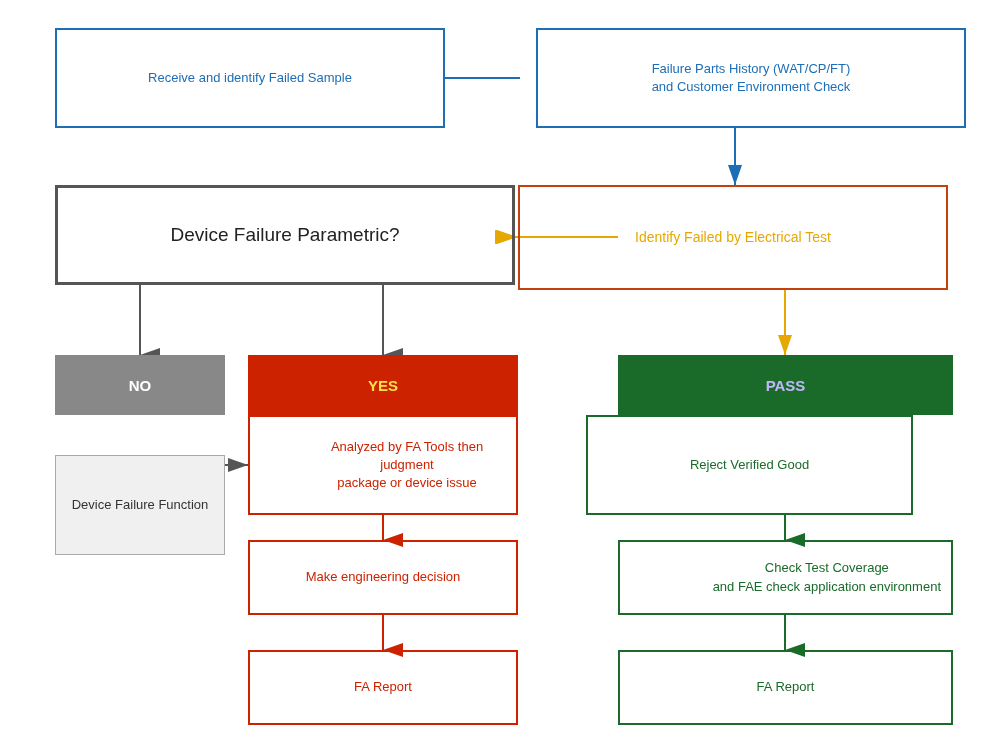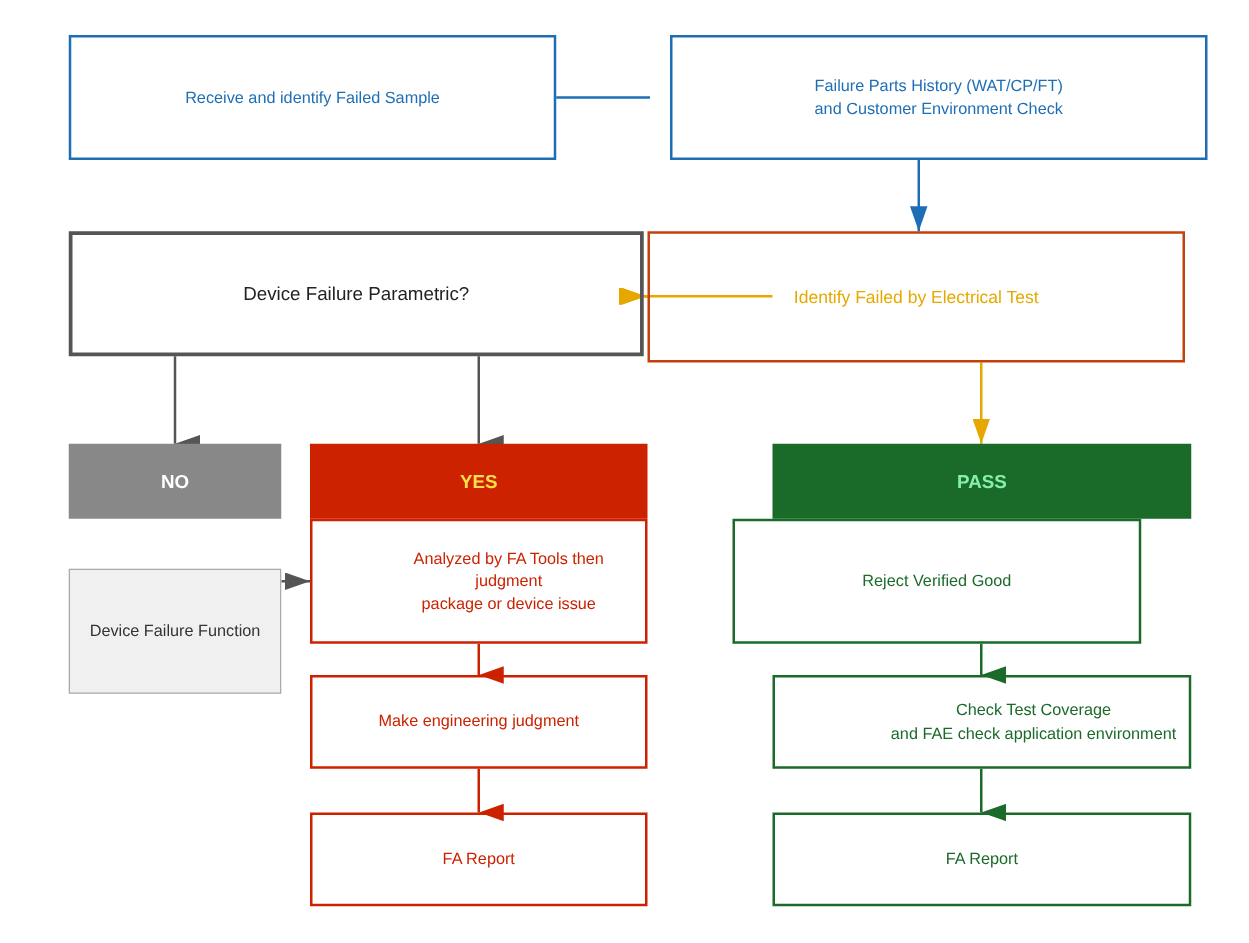--- a/index.html
+++ b/index.html
@@ -38,21 +38,21 @@
       width: 430px; height: 100px;
       border: 2px solid #1e6eb5;
       color: #1e6eb5;
     }
     
     .box-parametric {
       left: 55px; top: 185px;
       width: 460px; height: 100px;
       border: 3px solid #555;
       color: #222;
-      font-size: 15px;
+      font-size: 19px;
     }
     
     .box-electrical {
       left: 518px; top: 185px;
       width: 430px; height: 105px;
       border: 2px solid #c2410c;
       color: #e6a800;
       font-size: 14px;
     }
     
@@ -105,21 +105,21 @@
       width: 270px; height: 75px;
       border: 2px solid #cc2200;
       color: #cc2200;
       font-size: 13px;
     }
     
     .box-pass {
       left: 618px; top: 355px;
       width: 335px; height: 60px;
       background: #1a6b2a;
-      color: #86efac;
+      color: #c4b5fd;
       font-size: 15px;
       font-weight: bold;
       justify-content: center;
     }
     
     .box-reject {
       left: 586px; top: 415px;
       width: 327px; height: 100px;
       border: 2px solid #1a6b2a;
       color: #1a6b2a;
@@ -256,21 +256,21 @@
   <div class="box box-yes">
     <span>YES</span>
   </div>
 
   <div class="box box-yes-content">
     <span style="white-space:pre-line;margin-left:48px;">Analyzed by FA Tools then judgment
 package or device issue</span>
   </div>
 
   <div class="box box-engineering">
-    <span>Make engineering judgment</span>
+    <span>Make engineering decision</span>
   </div>
 
   <div class="box box-fa-left">
     <span>FA Report</span>
   </div>
 
   <div class="box box-pass">
     <span>PASS</span>
   </div>
 

